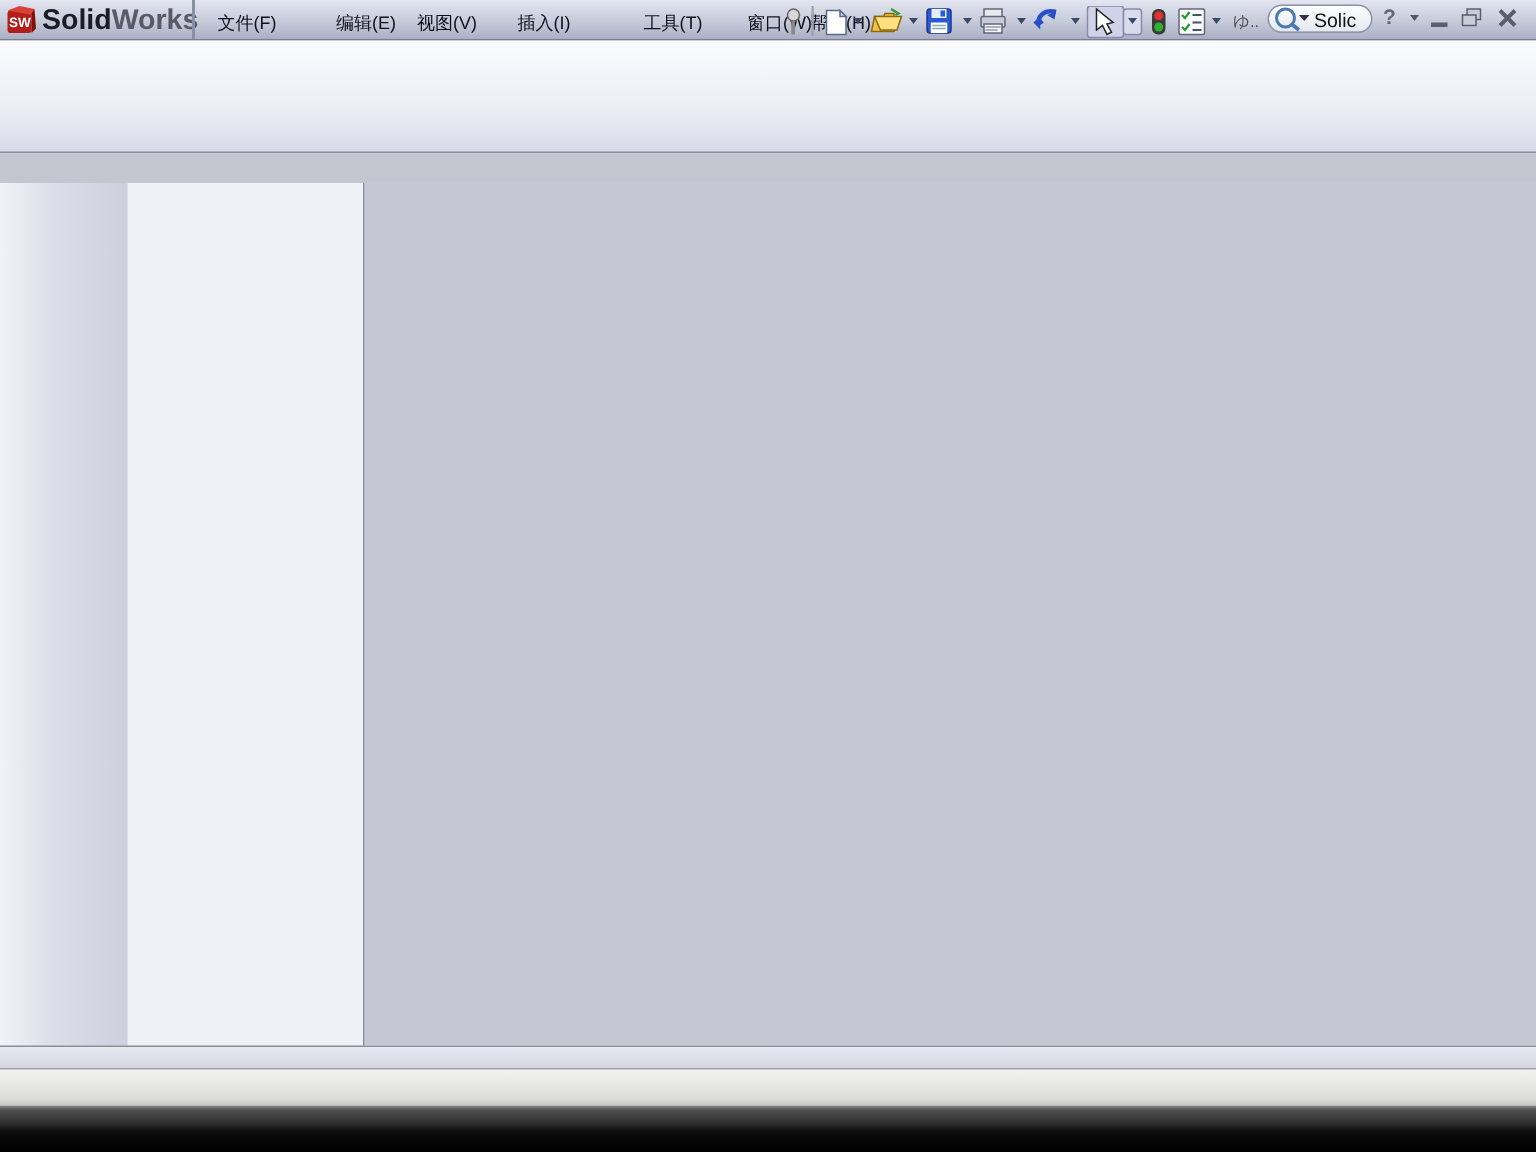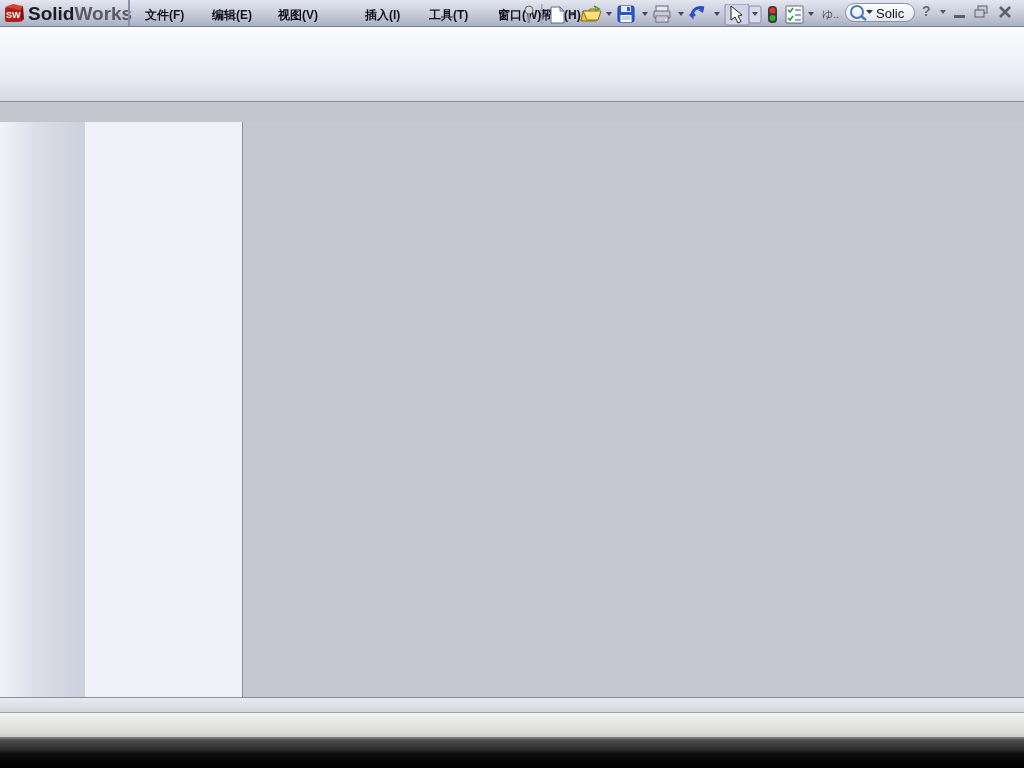--- a/index.html
+++ b/index.html
@@ -1,21 +1,21 @@
 <!DOCTYPE html>
 <html><head>
 <meta charset="utf-8">
 <style>
 *{margin:0;padding:0;box-sizing:border-box;}
 html,body{width:1024px;height:768px;overflow:hidden;font-family:"Liberation Sans",sans-serif;}
 .abs{position:absolute;}
 #screen{position:relative;width:1024px;height:640px;background:#c5c8d3;}
 
 #menubar{left:0;top:0;width:1024px;height:27px;background:linear-gradient(180deg,#e3e6f0 0%,#c6cada 55%,#aab0c4 100%);border-bottom:1px solid #7a7f93;}
-.menu-item{position:absolute;top:7px;font-size:12px;color:#10101a;font-weight:bold;}
+.menu-item{position:absolute;top:7px;font-size:12px;color:#10101a;}
 
 #toolbar2{left:0;top:27px;width:1024px;height:75px;background:linear-gradient(180deg,#fbfcfe 0%,#eceef6 60%,#d7dae7 100%);border-bottom:1px solid #8a8f9f;}
 
 #tabbar{left:0;top:103px;width:1024px;height:19px;background:#c3c5cf;}
 
 #main{left:0;top:122px;width:1024px;height:575px;background:#c5c8d3;}
 #lefttools{position:absolute;left:0;top:0;width:85px;height:575px;background:linear-gradient(90deg,#f2f3f8 0%,#dcdfe9 40%,#cdd0dd 100%);}
 #fmpanel{position:absolute;left:85px;top:0;width:158px;height:575px;background:#f0f1f6;border-right:1px solid #8a8d9c;}
 #viewport{position:absolute;left:243px;top:0;width:781px;height:575px;}
 
@@ -32,23 +32,23 @@
 
     <svg class="abs" style="left:3px;top:3px" width="22" height="21" viewBox="0 0 22 21">
       <rect x="2" y="4" width="16" height="15" rx="2" fill="#b02018"></rect>
       <path d="M2,4 L10,1 L20,3 L18,7 Z" fill="#d84038"></path>
       <path d="M18,6 L20,3 L21,16 L18,19 Z" fill="#801008"></path>
       <text x="3" y="15" font-size="9" font-weight="bold" fill="#fff" font-family="Liberation Sans">SW</text>
     </svg>
     <div class="abs" style="left:28px;top:3px;font-size:19px;font-weight:bold;color:#1c1c24;letter-spacing:0px">Solid<span style="color:#5a5a66">Works</span></div>
     <div class="abs" style="left:128px;top:0;width:2px;height:26px;background:#8890a8"></div>
     <div class="menu-item" style="left:145px">文件(F)</div>
-    <div class="menu-item" style="left:212px">编辑(E)</div>
+    <div class="menu-item" style="left:224px">编辑(E)</div>
     <div class="menu-item" style="left:278px">视图(V)</div>
-    <div class="menu-item" style="left:365px">插入(I)</div>
+    <div class="menu-item" style="left:345px">插入(I)</div>
     <div class="menu-item" style="left:429px">工具(T)</div>
     <div class="menu-item" style="left:498px">窗口(W)</div>
     <div class="menu-item" style="left:540px">帮助(H)</div>
 
     <svg class="abs" style="left:518px;top:4px" width="500" height="22" viewBox="518 0 500 22">
       <g transform="translate(524,2)">
           <circle cx="5" cy="4" r="4" fill="#d8d8dc" stroke="#666"></circle>
           <rect x="3.5" y="8" width="2.5" height="9" fill="#888"></rect>
         </g>
       <rect x="541" y="0" width="1.5" height="20" fill="#9aa0b4"></rect>

